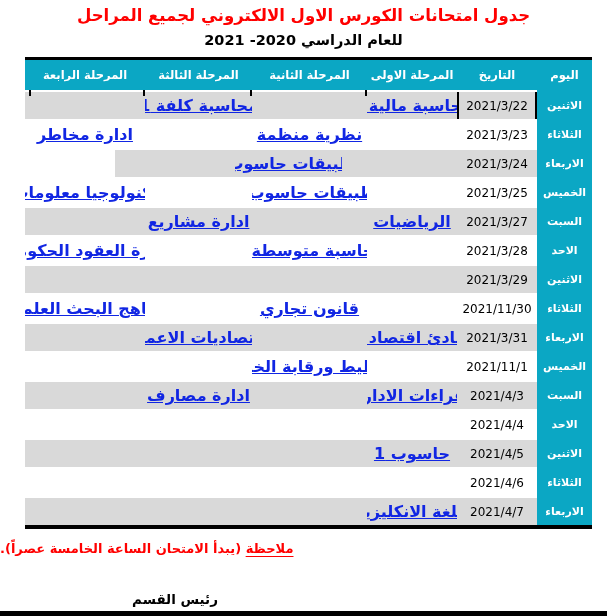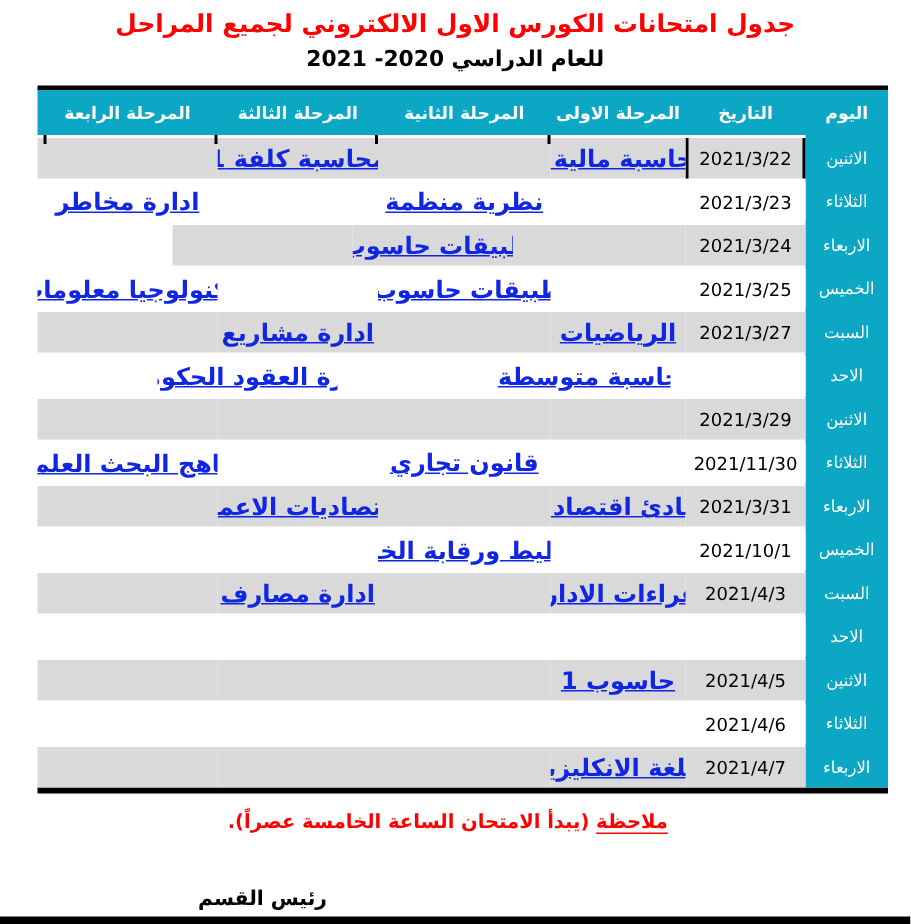--- a/index.html
+++ b/index.html
@@ -34,39 +34,39 @@
     display: flex; align-items: center; justify-content: center;
     overflow: hidden; white-space: nowrap;
   }
   .c-day  { width: 55px; }
   .c-date { width: 80px; }
   .c-s1   { width: 90px; }
   .c-s2   { width: 115px; }
   .c-s3   { width: 107px; }
   .c-s4   { width: 120px; }
   .hrow .cell { color: #ffffff; font-weight: bold; font-size: 11.5px; }
-  .row .c-day { color: #ffffff; font-weight: normal; font-size: 11px; background: transparent; }
+  .row .c-day { color: #ffffff; font-weight: bold; font-size: 11px; background: transparent; }
   .row .cell:not(.c-day) { background: #ffffff; }
   .row.shaded .cell:not(.c-day) { background: #d9d9d9; }
   .row .c-date { color: #000; font-weight: normal; font-size: 12px; }
   .row.row-first .c-date { border-left: 2px solid #000; border-right: 2px solid #000; }
   .subject-link {
     color: #1126e3; font-weight: bold; font-size: 16px;
     text-decoration: underline; cursor: pointer;
   }
   .tick { position: absolute; top: 30px; width: 2px; height: 6px; background: #000; }
   .tick-1 { right: 225px; } .tick-2 { right: 340px; }
   .tick-3 { right: 447px; } .tick-4 { right: 561px; }
   .table-bottom {
     width: 567px; height: 4px; background: #000;
     margin-right: 15px; margin-left: 25px;
   }
   .note {
     margin-top: 12px; margin-right: 40px;
-    color: #ff0000; font-weight: bold; font-size: 13px; text-align: center; padding-left: 30px;
+    color: #ff0000; font-weight: bold; font-size: 13px; text-align: left;
   }
   .note-label { text-decoration: underline; text-underline-offset: 3px; }
   .signature {
     position: absolute; top: 588px; left: 105px; width: 140px;
     text-align: center; color: #000; font-weight: bold; font-size: 13.5px;
     line-height: 23px;
   }
   .page-bottom-bar {
     position: absolute; bottom: 0; left: 0; width: 607px; height: 5px;
     background: #000;
@@ -143,20 +143,21 @@
           <span class="subject-link">الرياضيات</span>
         </div>
         <div class="cell c-s2"></div>
         <div class="cell c-s3">
           <span class="subject-link">ادارة مشاريع</span>
         </div>
         <div class="cell c-s4"></div>
       </div>
       <div class="row">
         <div class="cell c-day">الاحد</div>
+        <div class="cell c-date">2021/3/28</div>
         <div class="cell c-s1"></div>
         <div class="cell c-s2">
           <span class="subject-link">محاسبة متوسطة 1</span>
         </div>
         <div class="cell c-s3"></div>
         <div class="cell c-s4">
           <span class="subject-link">ادارة العقود الحكومية</span>
         </div>
       </div>
       <div class="row shaded">
@@ -186,21 +187,21 @@
           <span class="subject-link">مبادئ اقتصاد 1</span>
         </div>
         <div class="cell c-s2"></div>
         <div class="cell c-s3">
           <span class="subject-link">اقتصاديات الاعمال</span>
         </div>
         <div class="cell c-s4"></div>
       </div>
       <div class="row">
         <div class="cell c-day">الخميس</div>
-        <div class="cell c-date">2021/10/1</div>
+        <div class="cell c-date">2021/11/1</div>
         <div class="cell c-s1"></div>
         <div class="cell c-s2">
           <span class="subject-link">تخطيط ورقابة الخزين</span>
         </div>
         <div class="cell c-s3"></div>
         <div class="cell c-s4"></div>
       </div>
       <div class="row shaded">
         <div class="cell c-day">السبت</div>
         <div class="cell c-date">2021/4/3</div>
@@ -208,20 +209,21 @@
           <span class="subject-link">القراءات الادارية</span>
         </div>
         <div class="cell c-s2"></div>
         <div class="cell c-s3">
           <span class="subject-link">ادارة مصارف</span>
         </div>
         <div class="cell c-s4"></div>
       </div>
       <div class="row">
         <div class="cell c-day">الاحد</div>
+        <div class="cell c-date">2021/4/4</div>
         <div class="cell c-s1"></div>
         <div class="cell c-s2"></div>
         <div class="cell c-s3"></div>
         <div class="cell c-s4"></div>
       </div>
       <div class="row shaded">
         <div class="cell c-day">الاثنين</div>
         <div class="cell c-date">2021/4/5</div>
         <div class="cell c-s1">
           <span class="subject-link">حاسوب 1</span>

